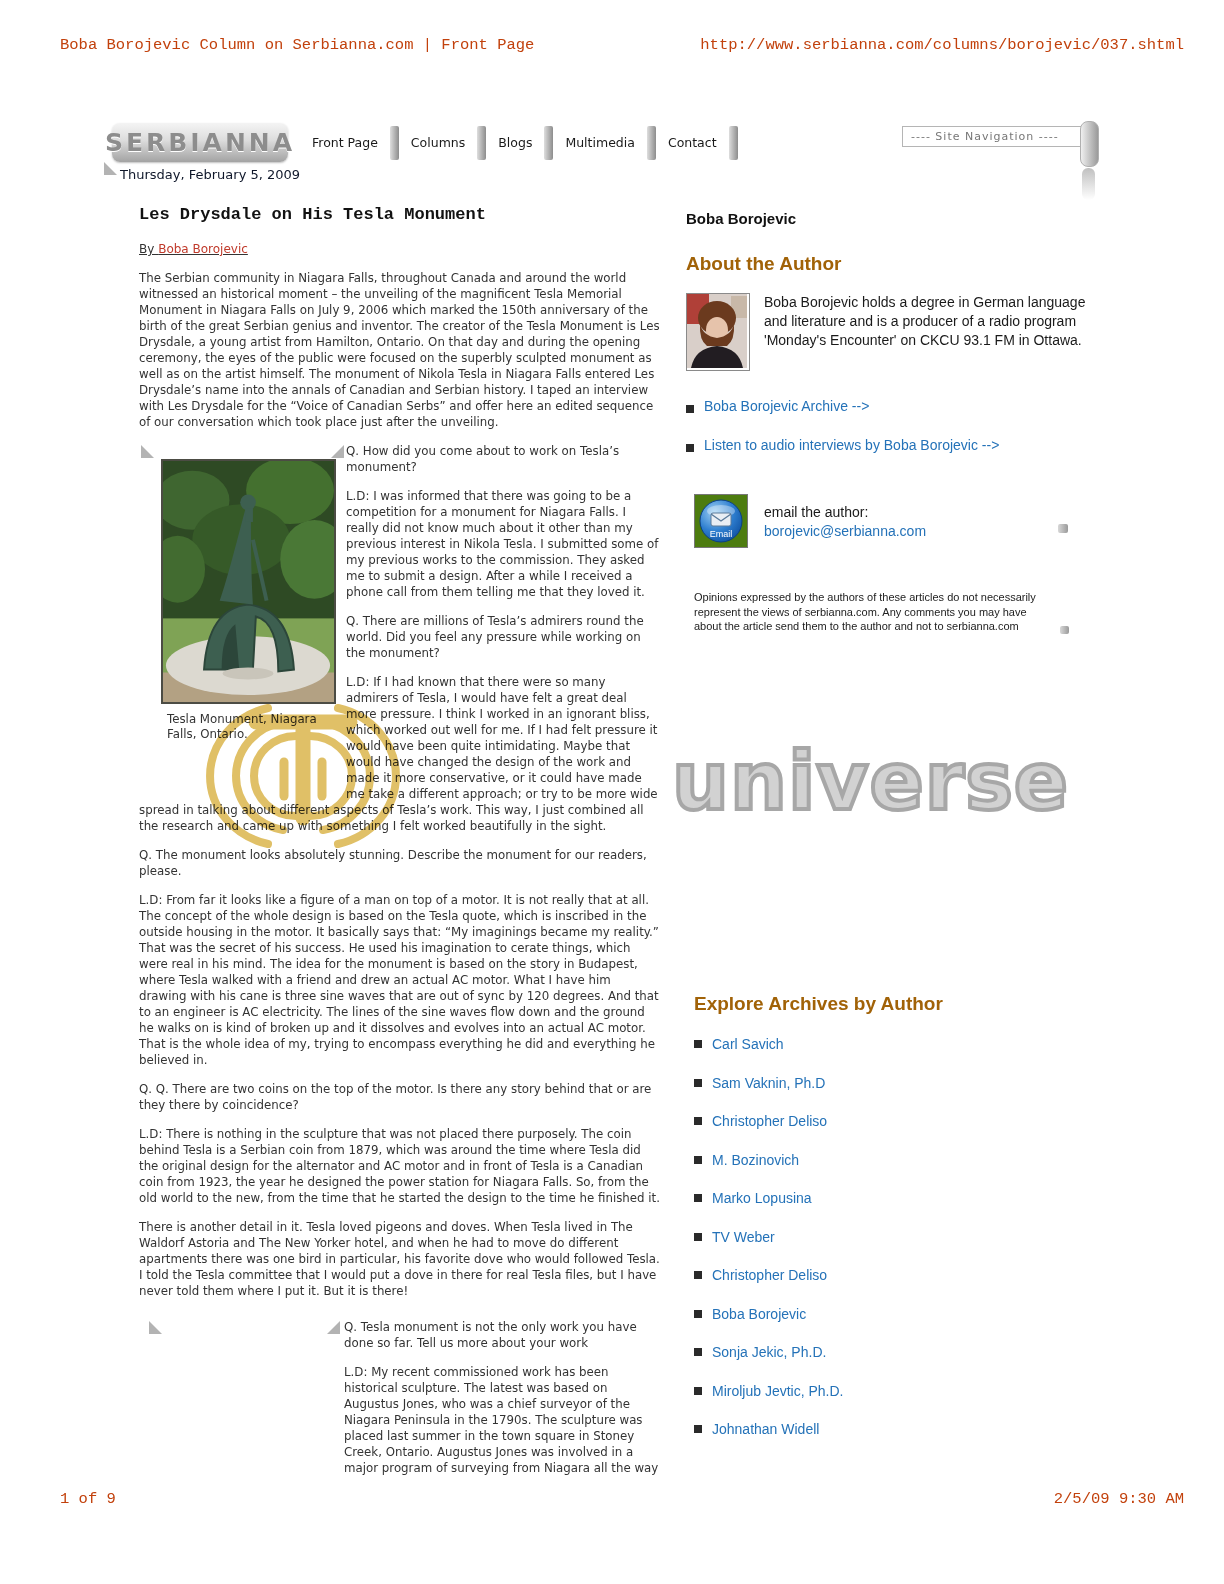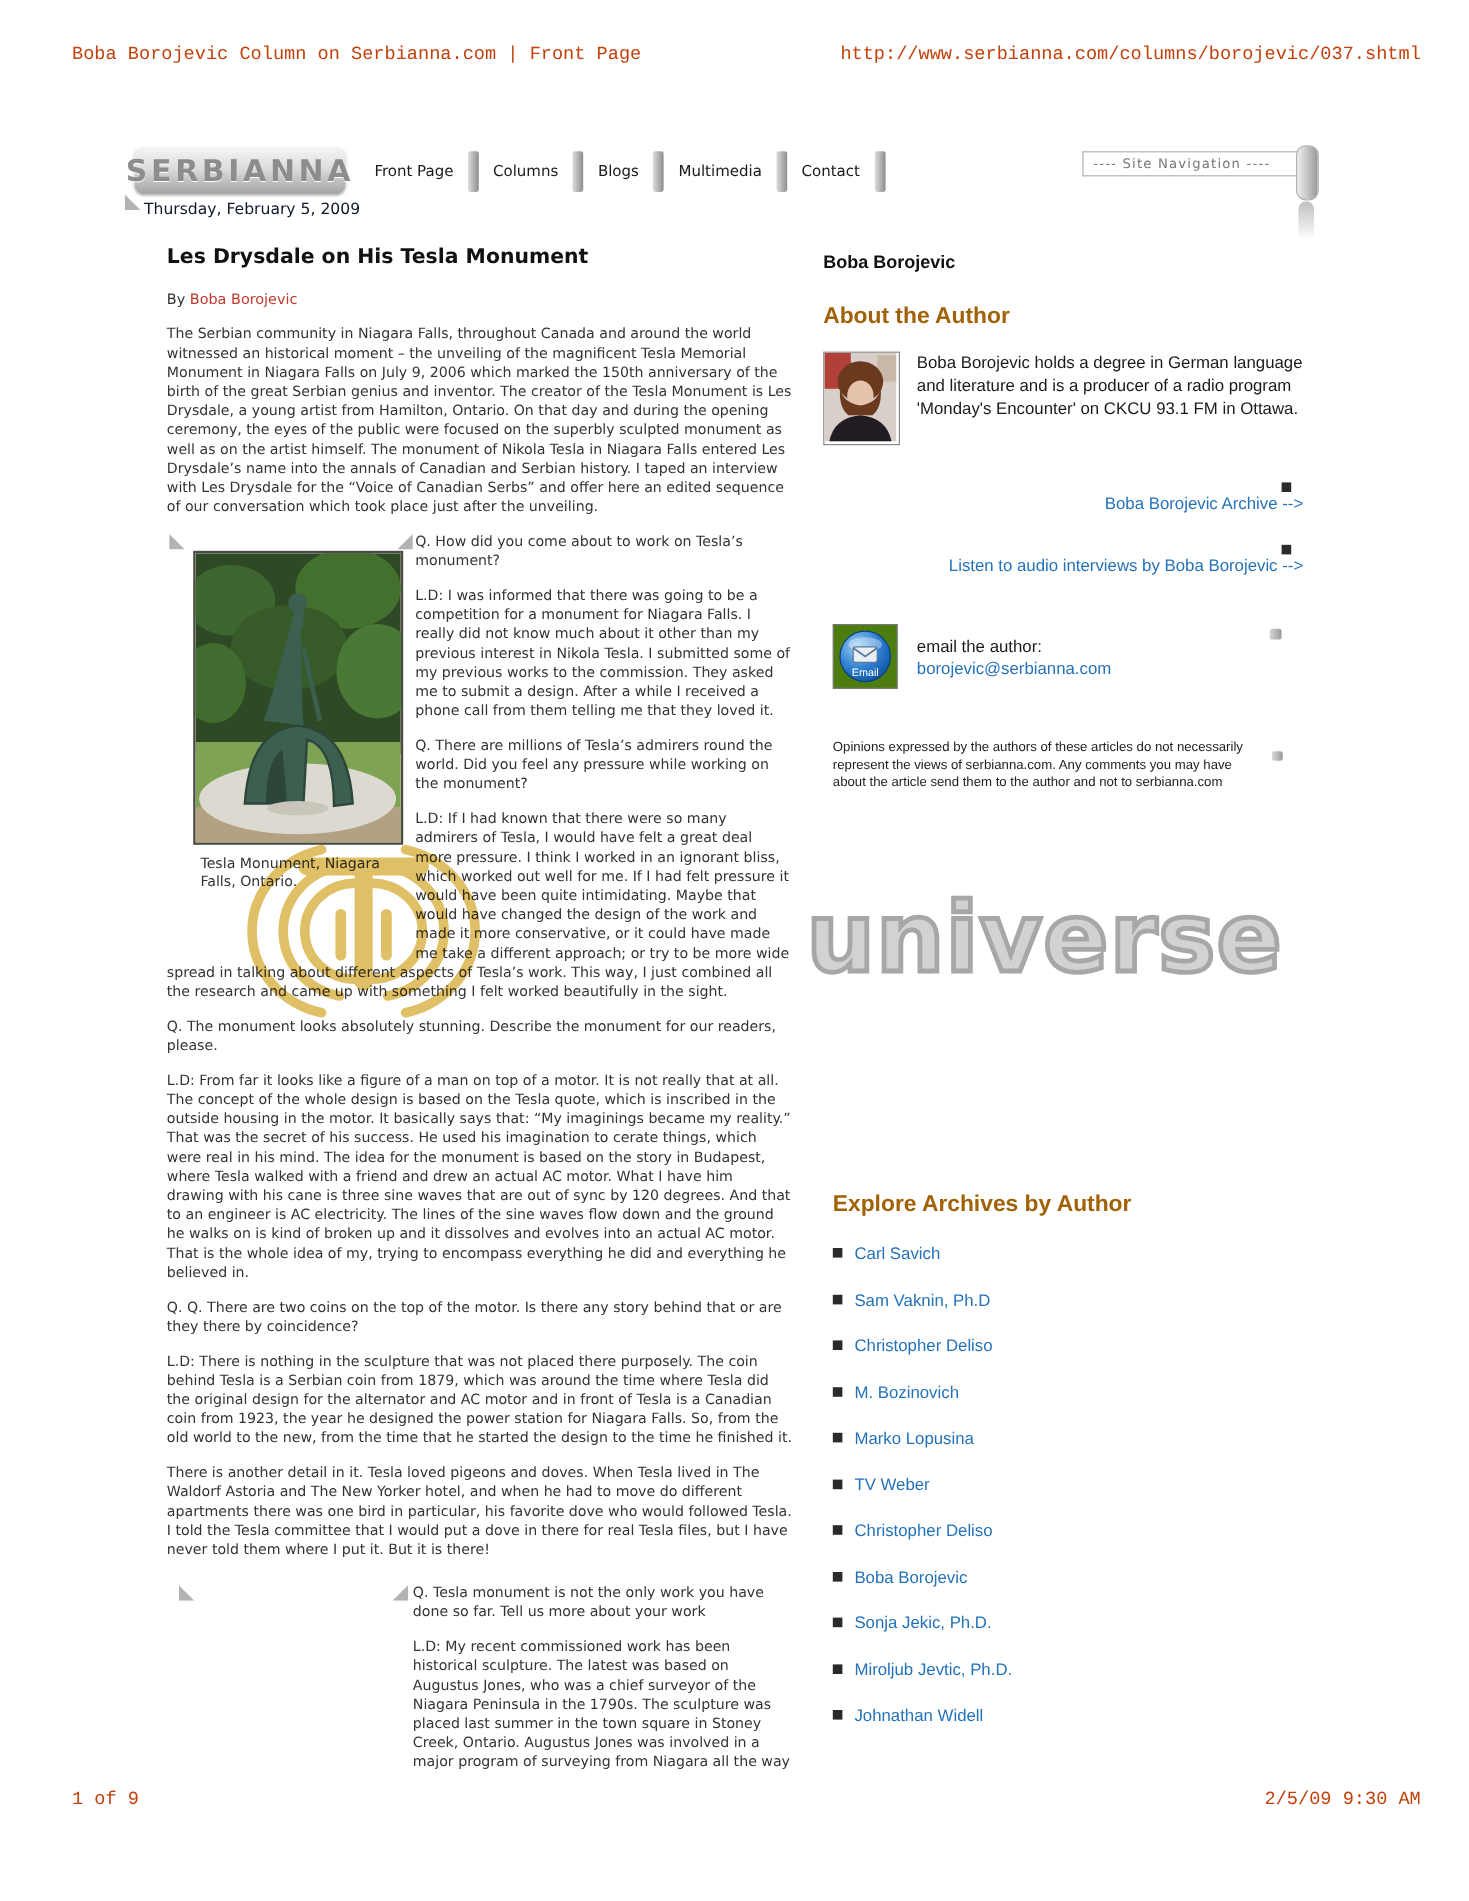--- a/index.html
+++ b/index.html
@@ -32,39 +32,39 @@
      background:linear-gradient(180deg,rgba(140,140,140,.55),rgba(140,140,140,0));}
   .pill-artifact{position:absolute;border-radius:2px;
      background:linear-gradient(90deg,#d8d8d8,#9a9a9a);}
   
   .tri{position:absolute;width:13px;height:13px;}
   .tri svg{display:block;}
   
   .main-col{position:absolute;left:139px;top:204px;width:522px;
      font-size:11.8px;line-height:16px;color:#333;}
   .main-col p{margin:0 0 13px 0;text-align:left;}
-  h1.article-title{font-size:17px;line-height:21px;margin:0 0 16px 0;color:#111;font-weight:bold;}
-  .byline{margin:0 0 15px 0;font-size:12px;}
+  h1.article-title{font-size:17px;line-height:21px;margin:0 0 16px 0;color:#111;font-weight:bold;font-family:Liberation Mono, monospace;}
+  .byline{margin:0 0 15px 0;font-size:12px;text-decoration:underline;}
   .byline .red-link{color:#c03a2b;cursor:pointer;}
   
   .photo-float{float:left;width:199px;margin-right:8px;margin-bottom:2px;min-height:346px;position:relative;}
   .photo-frame{margin-left:22px;margin-top:16px;width:175px;height:245px;border:2px solid #4c4c44;box-sizing:border-box;}
   .photo-frame svg{display:block;width:100%;height:100%;}
   .photo-caption{margin:8px 0 0 28px;width:165px;font-size:11.8px;line-height:15px;color:#333;}
   .qa-indent{margin-left:205px;position:relative;margin-top:20px;}
   
   .sidebar{position:absolute;left:686px;top:210px;width:400px;
      font-family:"Liberation Sans",sans-serif;font-size:14px;color:#1a1a1a;}
   .sb-author{font-size:15px;font-weight:bold;margin:0 0 26px 0;color:#111;}
   .sb-h2{font-size:19px;font-weight:bold;color:#a16207;margin:0 0 18px 0;}
   .about-block{display:flex;margin-bottom:26px;}
   .avatar-box{width:62px;height:76px;border:1px solid #8a8a8a;margin-right:14px;flex:none;}
   .avatar-box svg{display:block;}
   .about-text{font-size:14px;line-height:19px;width:322px;}
-  .sb-link-row{display:flex;align-items:flex-end;margin-bottom:21px;flex-direction:column;}
+  .sb-link-row{display:flex;align-items:center;margin-bottom:21px;}
   .sq-bullet{width:8px;height:8px;background:#2a2a2a;margin:5px 10px 0 0;flex:none;}
   .blue-link{color:#2472b8;font-size:14px;line-height:18px;cursor:pointer;}
   .email-block{display:flex;align-items:center;margin-top:40px;margin-left:8px;}
   .email-icon-box{width:52px;height:52px;border:1px solid #777;background:#4d7c0f;
      display:flex;align-items:center;justify-content:center;margin-right:16px;cursor:pointer;}
   .email-lines{font-size:14px;line-height:19px;}
   .disclaimer{margin-top:42px;margin-left:8px;width:352px;font-size:11px;line-height:14.6px;color:#222;}
   .archives{position:absolute;left:8px;top:783px;width:392px;}
   .archives .sb-h2{margin-bottom:20px;}
   .archive-item{display:flex;align-items:flex-start;margin-bottom:20.5px;}

